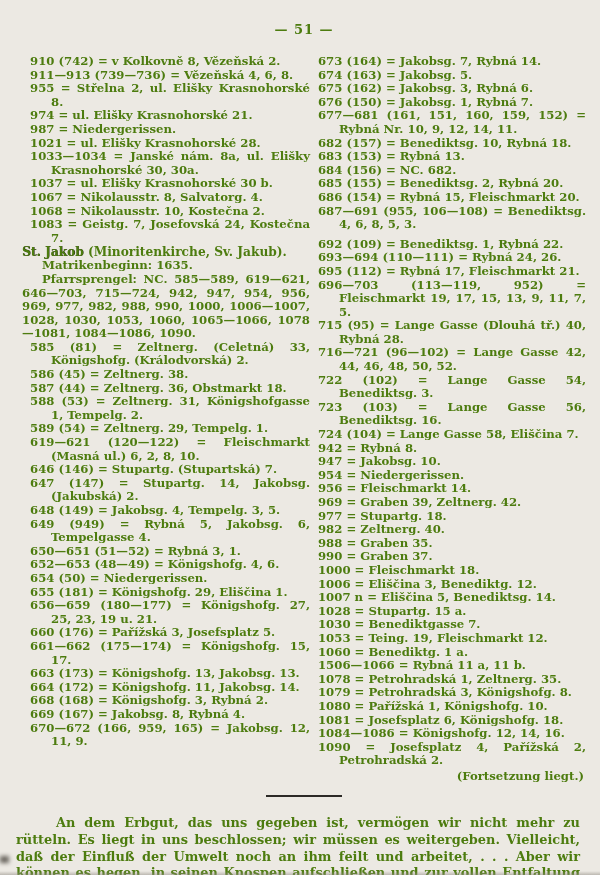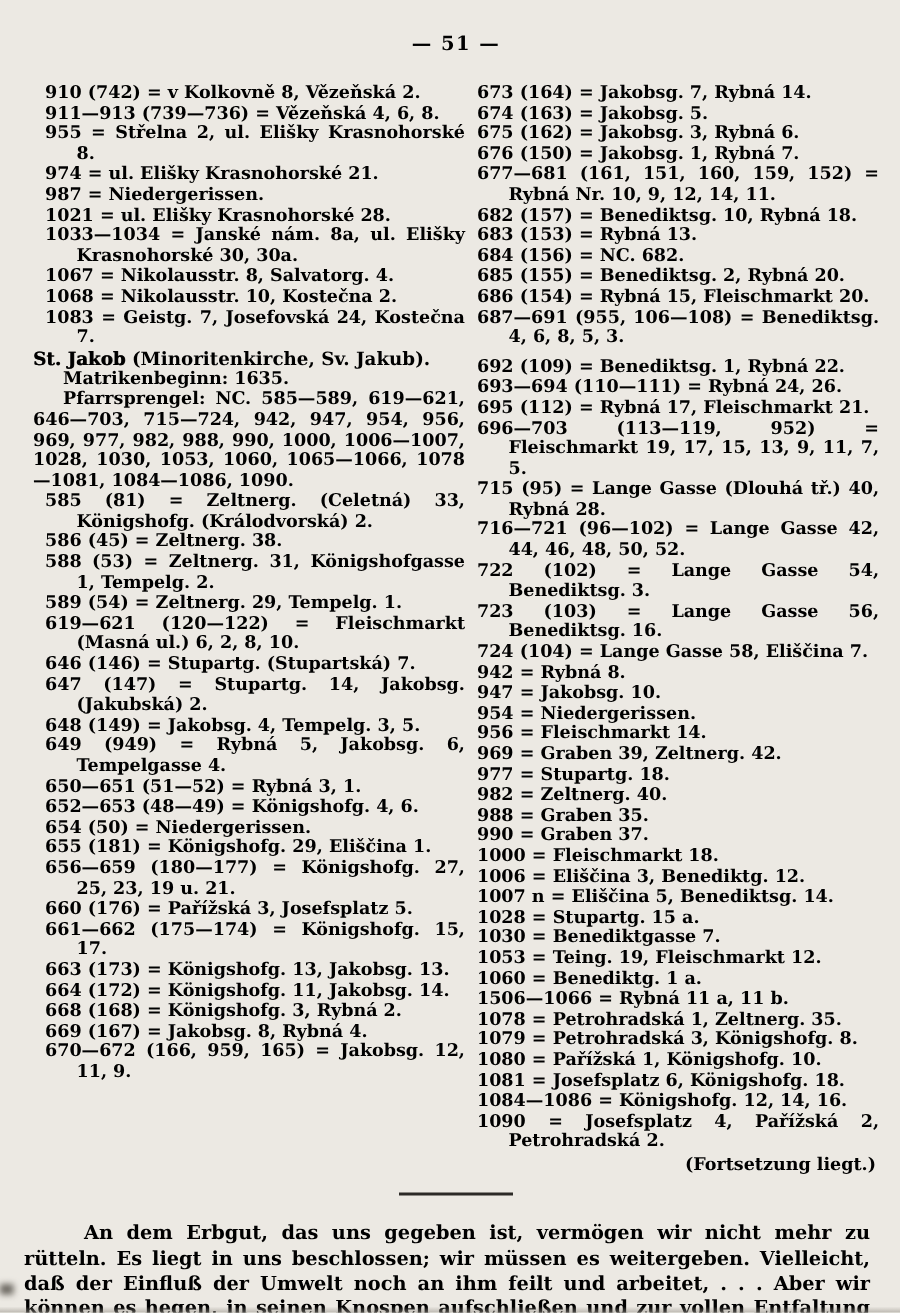--- a/index.html
+++ b/index.html
@@ -9,21 +9,21 @@
     font-family:"DejaVu Serif", serif;
   }
   .page{
     position:relative;width:600px;height:875px;
     background:
       radial-gradient(circle at 80% 12%, rgba(180,175,165,.18) 0 1px, transparent 2px),
       radial-gradient(circle at 22% 64%, rgba(180,175,165,.15) 0 1px, transparent 2px),
       radial-gradient(circle at 58% 88%, rgba(160,155,145,.20) 0 1px, transparent 2px),
       #ecease4;
     background-color:#ece9e3;
-    color:#000000;
+    color:#4d7c0f;
     box-sizing:border-box;
     padding:22px 14px 0 22px;
   }
   .pagenum{
     text-align:center;
     font-weight:bold;
     font-size:13px;
     letter-spacing:1px;
     margin:0 0 18px 0;
   }
@@ -110,34 +110,36 @@
 
     <div class="col col-left">
       <div class="entries">
           <p class="entry">910 (742) = v Kolkovně 8, Vězeňská 2.</p>
           <p class="entry">911—913 (739—736) = Vězeňská 4, 6, 8.</p>
           <p class="entry">955 = Střelna 2, ul. Elišky Krasnohorské 8.</p>
           <p class="entry">974 = ul. Elišky Krasnohorské 21.</p>
           <p class="entry">987 = Niedergerissen.</p>
           <p class="entry">1021 = ul. Elišky Krasnohorské 28.</p>
           <p class="entry">1033—1034 = Janské nám. 8a, ul. Elišky Krasnohorské 30, 30a.</p>
+          <p class="entry">1037 = ul. Elišky Krasnohorské 30 b.</p>
           <p class="entry">1067 = Nikolausstr. 8, Salvatorg. 4.</p>
           <p class="entry">1068 = Nikolausstr. 10, Kostečna 2.</p>
           <p class="entry">1083 = Geistg. 7, Josefovská 24, Kostečna 7.</p>
         </div>
 
       <div class="section-block">
         <p class="sec-head"><span class="sec-head-bold">St. Jakob</span> <span>(Minoritenkirche, Sv. Jakub).</span></p>
         <p class="sec-line">Matrikenbeginn: 1635.</p>
         <p class="sec-par">Pfarrsprengel: NC. 585—589, 619—621, 646—703, 715—724, 942, 947, 954, 956, 969, 977, 982, 988, 990, 1000, 1006—1007, 1028, 1030, 1053, 1060, 1065—1066, 1078—1081, 1084—1086, 1090.</p>
       </div>
 
       <div class="entries">
           <p class="entry">585 (81) = Zeltnerg. (Celetná) 33, Königshofg. (Králodvorská) 2.</p>
           <p class="entry">586 (45) = Zeltnerg. 38.</p>
+          <p class="entry">587 (44) = Zeltnerg. 36, Obstmarkt 18.</p>
           <p class="entry">588 (53) = Zeltnerg. 31, Königshofgasse 1, Tempelg. 2.</p>
           <p class="entry">589 (54) = Zeltnerg. 29, Tempelg. 1.</p>
           <p class="entry">619—621 (120—122) = Fleischmarkt (Masná ul.) 6, 2, 8, 10.</p>
           <p class="entry">646 (146) = Stupartg. (Stupartská) 7.</p>
           <p class="entry">647 (147) = Stupartg. 14, Jakobsg. (Jakubská) 2.</p>
           <p class="entry">648 (149) = Jakobsg. 4, Tempelg. 3, 5.</p>
           <p class="entry">649 (949) = Rybná 5, Jakobsg. 6, Tempelgasse 4.</p>
           <p class="entry">650—651 (51—52) = Rybná 3, 1.</p>
           <p class="entry">652—653 (48—49) = Königshofg. 4, 6.</p>
           <p class="entry">654 (50) = Niedergerissen.</p>

